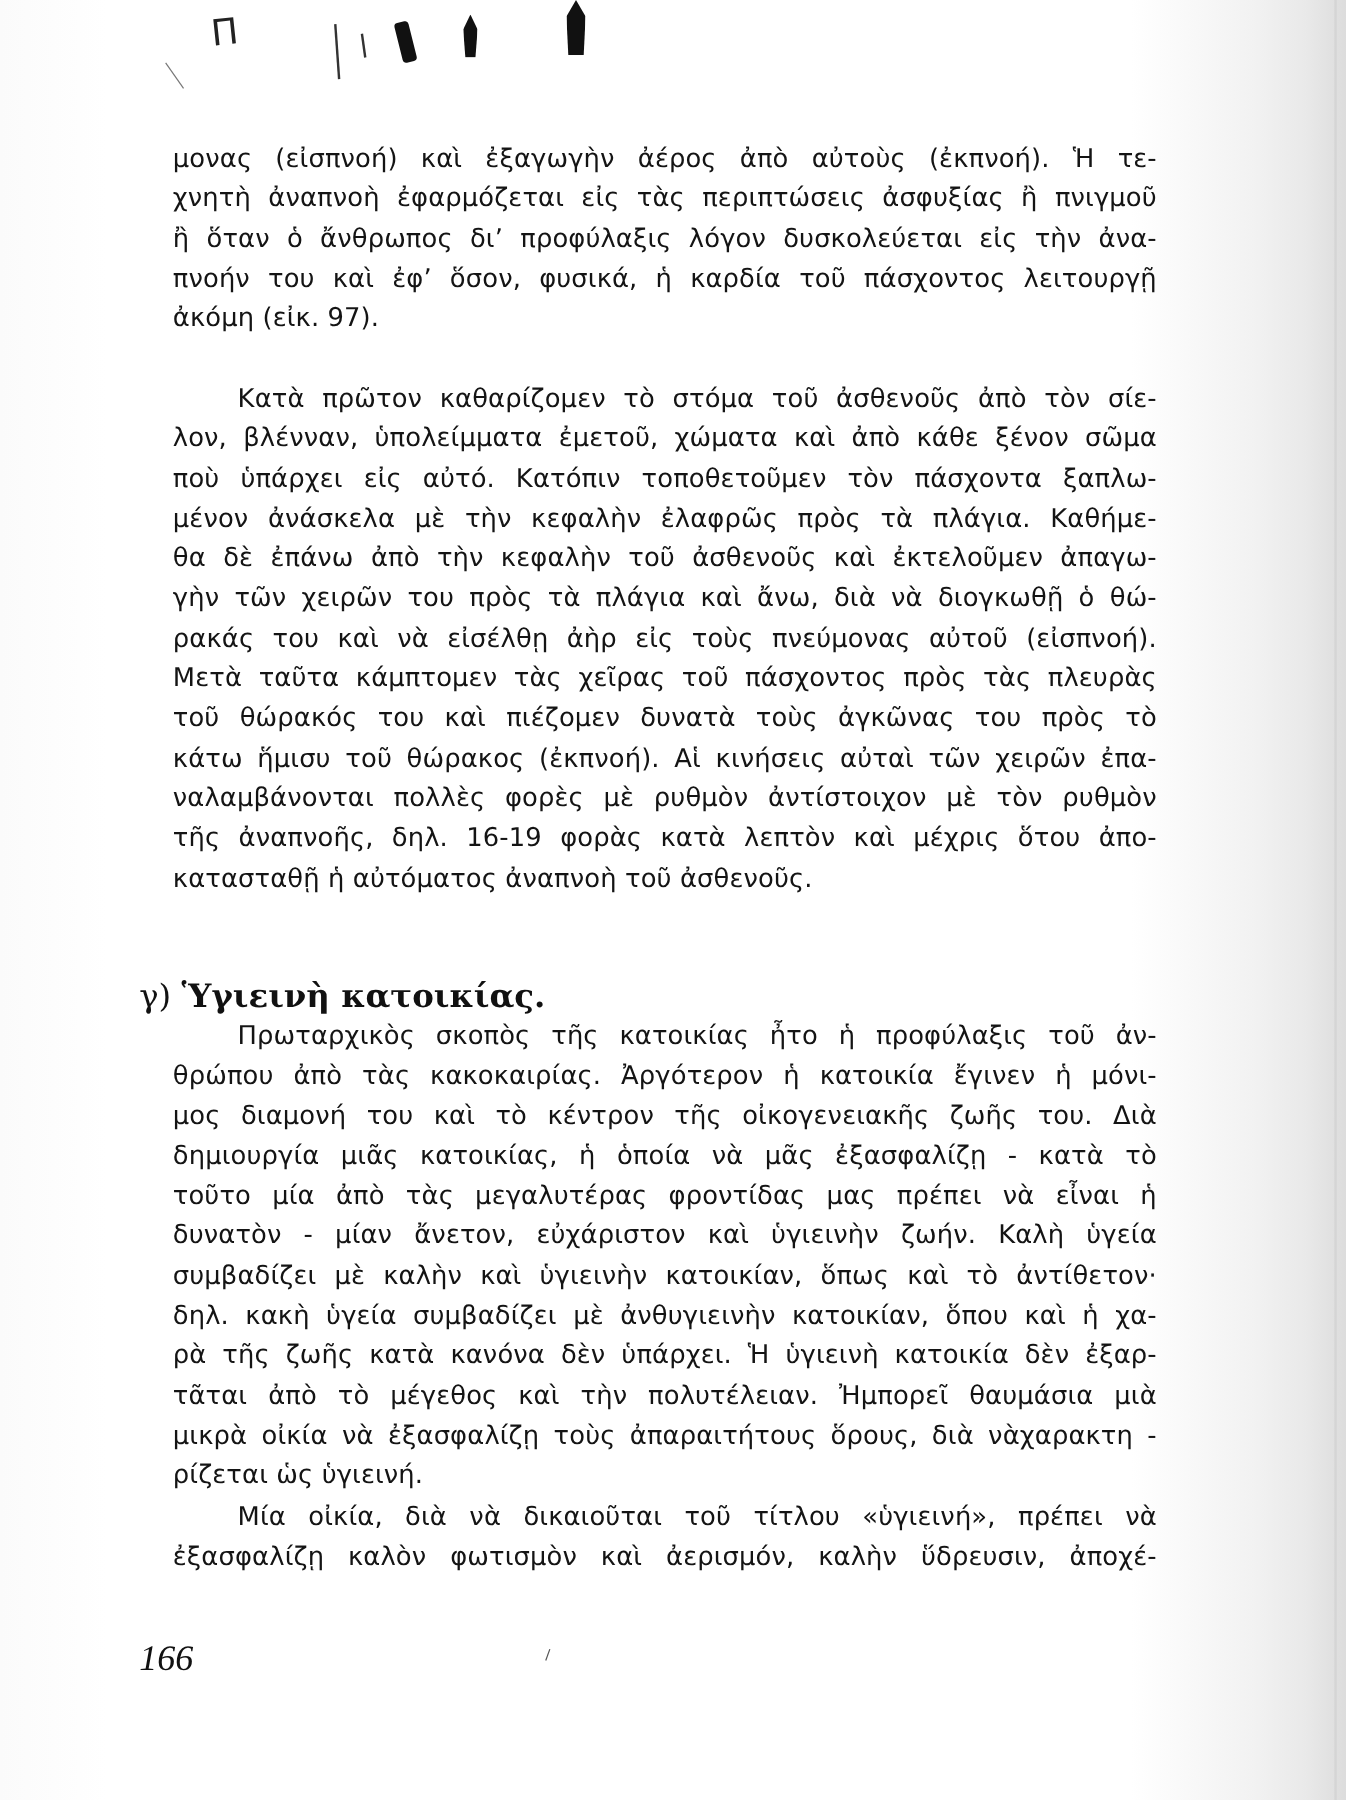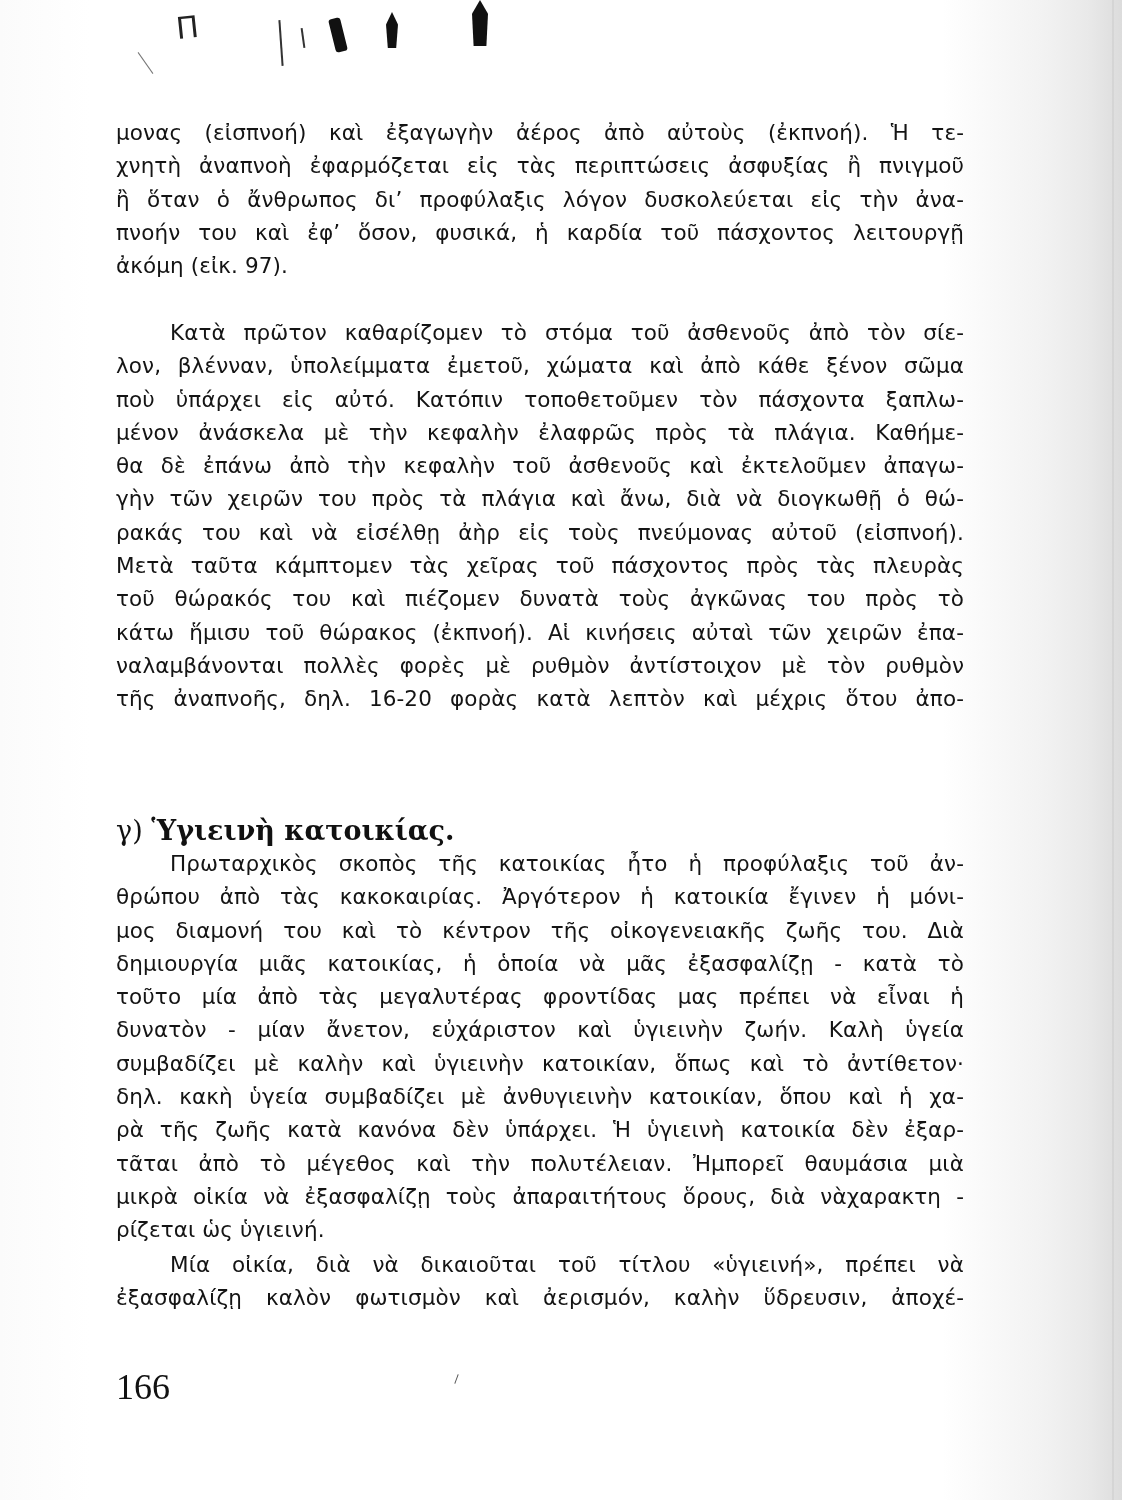--- a/index.html
+++ b/index.html
@@ -62,20 +62,21 @@
     line-height: 33.3px;
     color: #141414;
     letter-spacing: 0.1px;
   }
   .line {
     display: block;
     white-space: nowrap;
     text-align: justify;
     text-align-last: justify;
     height: 33.3px;
+    margin-left: 28px;
   }
   .line.last {
     text-align-last: left;
   }
   .line.indent {
     padding-left: 54px;
   }
   .heading {
     position: absolute;
     left: 116px;
@@ -86,22 +87,23 @@
     margin-top: 12px;
   }
   .heading .title-bold {
     font-weight: bold;
   }
   .page-number {
     position: absolute;
     left: 116px;
     top: 1366px;
     font-family: "Liberation Serif", serif;
-    font-size: 36px;
+    font-size: 30px;
     color: #111;
+    font-style: italic;
   }
   .stray {
     position: absolute;
     left: 456px; top: 1374px;
     width: 1px; height: 10px;
     background: #555;
     transform: rotate(20deg);
   }
 </style>
 </head>
@@ -132,21 +134,22 @@
     <span class="line">λον, βλένναν, ὑπολείμματα ἐμετοῦ, χώματα καὶ ἀπὸ κάθε ξένον σῶμα</span>
     <span class="line">ποὺ ὑπάρχει εἰς αὐτό. Κατόπιν τοποθετοῦμεν τὸν πάσχοντα ξαπλω-</span>
     <span class="line">μένον ἀνάσκελα μὲ τὴν κεφαλὴν ἐλαφρῶς πρὸς τὰ πλάγια. Καθήμε-</span>
     <span class="line">θα δὲ ἐπάνω ἀπὸ τὴν κεφαλὴν τοῦ ἀσθενοῦς καὶ ἐκτελοῦμεν ἀπαγω-</span>
     <span class="line">γὴν τῶν χειρῶν του πρὸς τὰ πλάγια καὶ ἄνω, διὰ νὰ διογκωθῇ ὁ θώ-</span>
     <span class="line">ρακάς του καὶ νὰ εἰσέλθῃ ἀὴρ εἰς τοὺς πνεύμονας αὐτοῦ (εἰσπνοή).</span>
     <span class="line">Μετὰ ταῦτα κάμπτομεν τὰς χεῖρας τοῦ πάσχοντος πρὸς τὰς πλευρὰς</span>
     <span class="line">τοῦ θώρακός του καὶ πιέζομεν  δυνατὰ τοὺς ἀγκῶνας  του πρὸς τὸ</span>
     <span class="line">κάτω ἥμισυ τοῦ θώρακος (ἐκπνοή). Αἱ κινήσεις αὐταὶ τῶν χειρῶν ἐπα-</span>
     <span class="line">ναλαμβάνονται πολλὲς φορὲς μὲ ρυθμὸν ἀντίστοιχον μὲ τὸν ρυθμὸν</span>
-    <span class="line">τῆς ἀναπνοῆς, δηλ. 16-20 φορὰς κατὰ λεπτὸν καὶ  μέχρις ὅτου ἀπο-</span>
+    <span class="line">τῆς ἀναπνοῆς, δηλ. 16-19 φορὰς κατὰ λεπτὸν καὶ  μέχρις ὅτου ἀπο-</span>
+    <span class="line last">κατασταθῇ ἡ αὐτόματος ἀναπνοὴ τοῦ ἀσθενοῦς.</span>
   </div>
 
   <div class="heading">
     <span>γ)</span>
     <span class="title-bold">Ὑγιεινὴ κατοικίας.</span>
   </div>
 
   <div class="text-block" style="top:847px;">
     <span class="line indent">Πρωταρχικὸς σκοπὸς τῆς κατοικίας ἦτο ἡ προφύλαξις τοῦ ἀν-</span>
     <span class="line">θρώπου ἀπὸ τὰς κακοκαιρίας. Ἀργότερον ἡ κατοικία ἔγινεν ἡ μόνι-</span>

